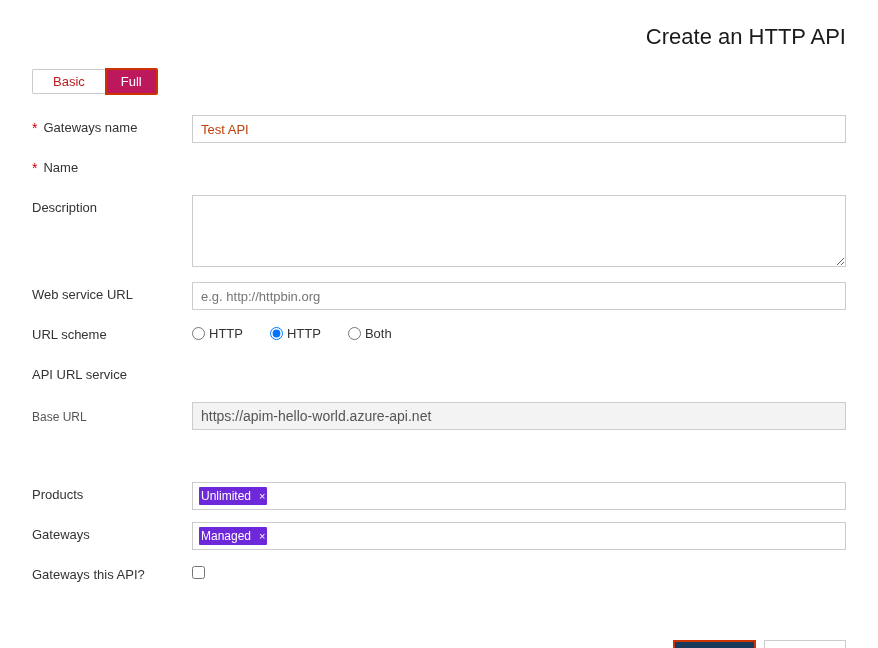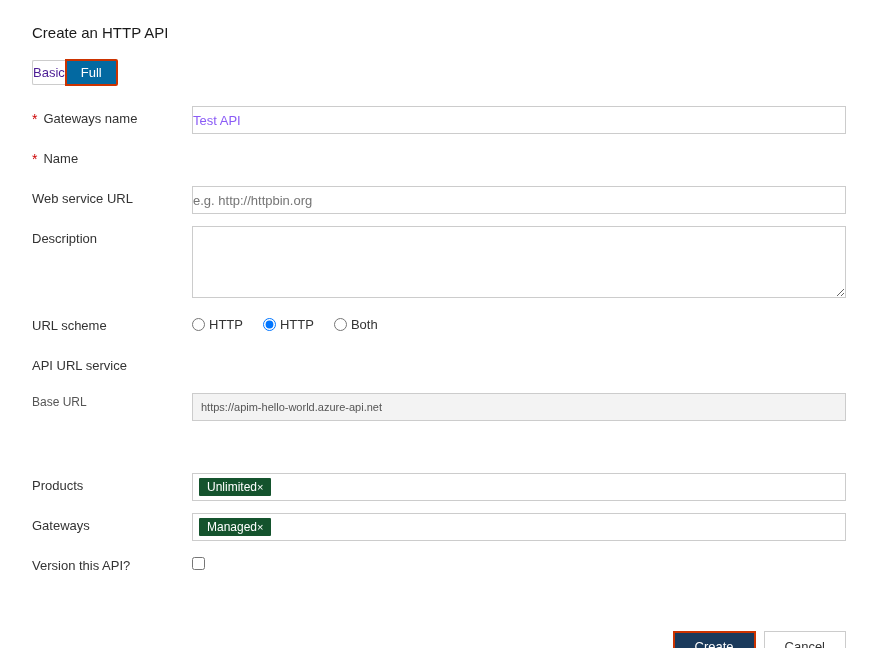--- a/index.html
+++ b/index.html
@@ -4,46 +4,47 @@
   <style>
     * { box-sizing: border-box; margin: 0; padding: 0; }
     body {
       font-family: 'Segoe UI', Tahoma, Geneva, Verdana, sans-serif;
       font-size: 13px;
       background: #fff;
       color: #333;
       padding: 24px 32px;
     }
     h1 {
-      font-size: 15px;
+      font-size: 22px;
       font-weight: 400;
       margin-bottom: 18px;
       color: #1a1a1a;
+      text-align: right;
     }
     .tabs {
       display: flex;
       gap: 0;
       margin-bottom: 20px;
       align-items: center;
     }
     .tab-basic {
       border: 1px solid #ccc;
       border-right: none;
-      padding: 4px 0;
+      padding: 4px 20px;
       border-radius: 2px 0 0 2px;
       background: #fff;
       cursor: pointer;
       font-size: 13px;
-      color: #4c1d95;
+      color: #b91c1c;
     }
     .tab-full {
       border: 2px solid #cc3300;
       padding: 4px 14px;
       border-radius: 0 2px 2px 0;
-      background: #0369a1;
+      background: #be185d;
       cursor: pointer;
       font-size: 13px;
       color: #fff;
       font-weight: 500;
     }
     .form-container {
       display: flex;
       flex-direction: column;
       gap: 0;
     }
@@ -66,85 +67,85 @@
     .required-star {
       color: #cc0000;
       font-size: 14px;
       margin-right: 2px;
     }
     .form-field {
       flex: 1;
     }
     .form-input {
       width: 100%;
-      padding: 4px 0;
-      border: 1px solid #ccc;
-      font-size: 13px;
-      color: #8b5cf6;
+      padding: 4px 8px;
+      border: 1px solid #ccc;
+      font-size: 13px;
+      color: #c2410c;
       height: 28px;
       outline: none;
     }
     .form-textarea {
       width: 100%;
       padding: 4px 8px;
       border: 1px solid #ccc;
       font-size: 13px;
       color: #333;
       height: 72px;
       resize: vertical;
       outline: none;
     }
     .radio-group {
       display: flex;
       align-items: center;
-      gap: 20px;
+      gap: 27px;
       padding-top: 4px;
     }
     .radio-item {
       display: flex;
       align-items: center;
       gap: 4px;
       cursor: pointer;
     }
     .radio-item input[type="radio"] {
       margin: 0;
       cursor: pointer;
     }
     .base-url-field {
       flex: 1;
     }
     .base-url-input {
       width: 100%;
       padding: 4px 8px;
       border: 1px solid #ccc;
-      font-size: 11px;
+      font-size: 14px;
       color: #555;
       height: 28px;
       background: #f3f3f3;
       outline: none;
     }
     .tag-container {
       display: flex;
       flex-wrap: wrap;
       gap: 4px;
       border: 1px solid #ccc;
       padding: 3px 6px;
       min-height: 28px;
       align-items: center;
       background: #fff;
       width: 100%;
     }
     .tag-item {
-      background: #14532d;
+      background: #6d28d9;
       color: #fff;
-      padding: 2px 8px;
+      padding: 2px 2px;
       font-size: 12px;
       display: flex;
       align-items: center;
-      gap: 0;
+      gap: 8px;
       border-radius: 1px;
     }
     .tag-close {
       cursor: pointer;
       font-size: 11px;
       line-height: 1;
     }
     .checkbox-row {
       display: flex;
       align-items: center;
@@ -177,21 +178,21 @@
       border: 1px solid #ccc;
       padding: 6px 20px;
       font-size: 13px;
       cursor: pointer;
     }
     .label-text {
       display: inline-block;
     }
     .base-url-row {
       display: flex;
-      align-items: flex-start;
+      align-items: center;
       margin-bottom: 12px;
     }
     .base-url-spacer {
       width: 160px;
       min-width: 160px;
     }
   </style>
 </head>
 <body>
 
@@ -216,33 +217,33 @@
 
   <div class="form-row">
     <div class="form-label">
       <span class="required-star">*</span>
       <span class="label-text">Name</span>
     </div>
   </div>
 
   <div class="form-row">
     <div class="form-label">
+      <span class="label-text">Description</span>
+    </div>
+    <div class="form-field">
+      <textarea class="form-textarea" style=""></textarea>
+    </div>
+  </div>
+
+  <div class="form-row">
+    <div class="form-label">
       <span class="label-text">Web service URL</span>
     </div>
     <div class="form-field">
       <input class="form-input" type="text" placeholder="e.g. http://httpbin.org" style="">
-    </div>
-  </div>
-
-  <div class="form-row">
-    <div class="form-label">
-      <span class="label-text">Description</span>
-    </div>
-    <div class="form-field">
-      <textarea class="form-textarea" style=""></textarea>
     </div>
   </div>
 
   <div class="form-row">
     <div class="form-label">
       <span class="label-text">URL scheme</span>
     </div>
     <div class="form-field radio-group">
       <label class="radio-item">
         <input type="radio" name="urlscheme" value="HTTP" style="">
@@ -300,21 +301,21 @@
         <div class="tag-item">
           <span>Managed</span>
           <span class="tag-close">×</span>
         </div>
       </div>
     </div>
   </div>
 
   <div class="form-row">
     <div class="form-label">
-      <span class="label-text">Version this API?</span>
+      <span class="label-text">Gateways this API?</span>
     </div>
     <div class="form-field checkbox-row">
       <input type="checkbox" style="">
     </div>
   </div>
 
 </div>
 
 <div class="footer-buttons">
   <button class="btn-create">Create</button>

